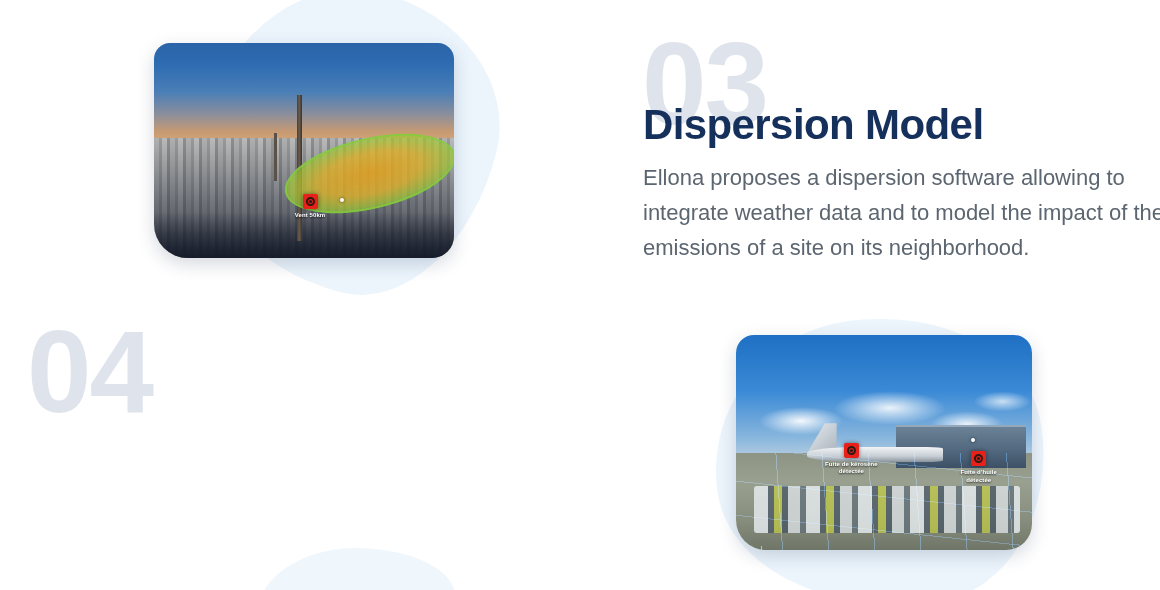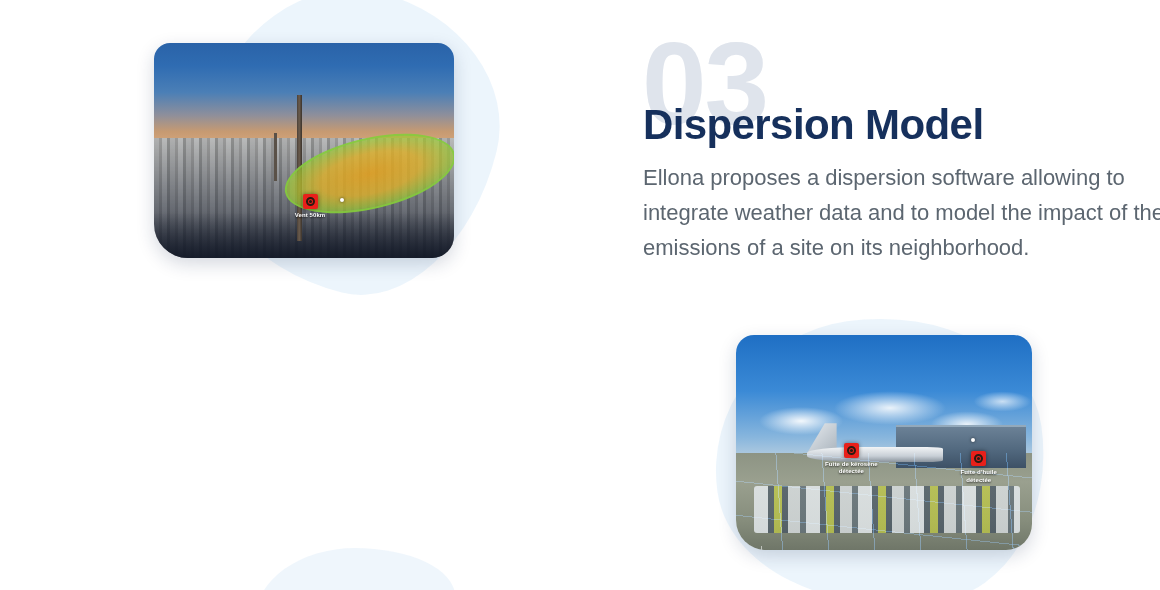--- a/index.html
+++ b/index.html
@@ -310,20 +310,21 @@
     </div>
   </figure>
 
   <div class="text-block" id="block-03">
     <div class="big-number">03</div>
     <h2 class="heading">Dispersion Model</h2>
     <p class="body-copy">Ellona proposes a dispersion software allowing to integrate weather data and to model the impact of the emissions of a site on its neighborhood.</p>
   </div>
 
   <div class="text-block" id="block-04">
+    <div class="big-number">04</div>
   </div>
 
   <figure class="photo-card" id="photo-airport">
     <div class="photo-inner">
       <div class="sky-2"></div>
       <div class="clouds-2"></div>
       <div class="apron-2"></div>
       <div class="terminal-2"></div>
       <div class="plane-tail"></div>
       <div class="plane-body"></div>

